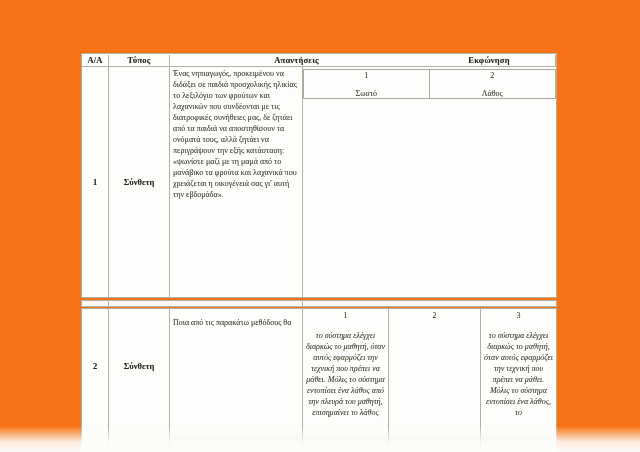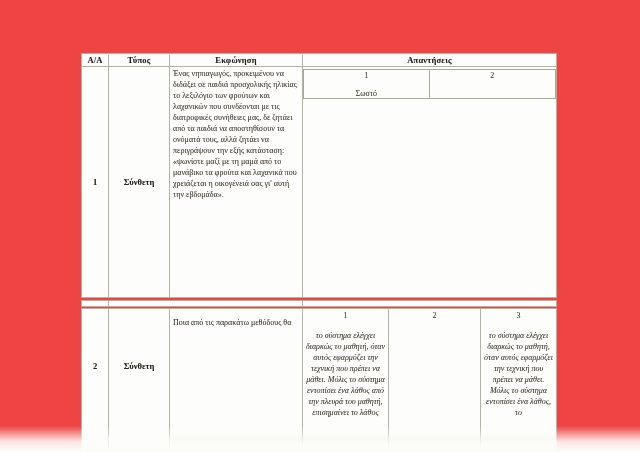--- a/index.html
+++ b/index.html
@@ -1,18 +1,18 @@
 <!DOCTYPE html>
 <html><head>
 <meta charset="utf-8">
 <style>
   html,body { margin:0; padding:0; }
   .page {
     position:relative; width:640px; height:452px; overflow:hidden;
-    background:#ef4444;
+    background:#f97316;
     font-family:"Liberation Serif","DejaVu Serif",serif;
     color:#3f3a31;
   }
   .doc { position:absolute; left:81px; top:53px; width:476px;
          text-shadow:0 0 0.5px rgba(90,80,60,0.35); }
   .t { box-sizing:border-box; width:476px; border:1px solid #b2b2a3; background:#fdfdfb; }
   .row { display:flex; }
   
   .hdr { height:12px; border-bottom:1px solid #b2b2a3; align-items:center; }
   .hcell { font-weight:bold; font-size:8.5px; color:#26221c; text-align:center;
@@ -64,37 +64,38 @@
 </head>
 <body>
 
 <div class="page">
   <div class="doc">
 
     <div class="t t1">
       <div class="row hdr">
         <div class="c c-id hcell">Α/Α</div>
         <div class="c c-type hcell">Τύπος</div>
+        <div class="c c-ans hcell">Απαντήσεις</div>
         <div class="c c-prompt hcell">Εκφώνηση</div>
-        <div class="c c-ans hcell">Απαντήσεις</div>
       </div>
       <div class="row body1">
         <div class="c c-id vcenter bold">1</div>
         <div class="c c-type vcenter bold">Σύνθετη</div>
         <div class="c c-prompt ptext">
           <p>Ένας νηπιαγωγός, προκειμένου να διδάξει σε παιδιά προσχολικής ηλικίας το λεξιλόγιο των φρούτων και λαχανικών που συνδέονται με τις διατροφικές συνήθειες μας, δε ζητάει από τα παιδιά να αποστηθίσουν τα ονόματά τους, αλλά ζητάει να περιγράψουν την εξής κατάσταση: «ψωνίστε μαζί με τη μαμά από το μανάβικο τα φρούτα και λαχανικά που χρειάζεται η οικογένειά σας γι' αυτή την εβδομάδα».</p>
         </div>
         <div class="c c-ans">
           <div class="nested">
             <div class="ncell mid">
               <div class="num">1</div>
               <div class="lbl">Σωστό</div>
             </div>
             <div class="ncell">
               <div class="num">2</div>
+              <div class="lbl">Λάθος</div>
             </div>
           </div>
         </div>
       </div>
     </div>
 
     <div class="sep">
       <div class="sc sc1"></div>
       <div class="sc sc2"></div>
       <div class="sc sc3"></div>

